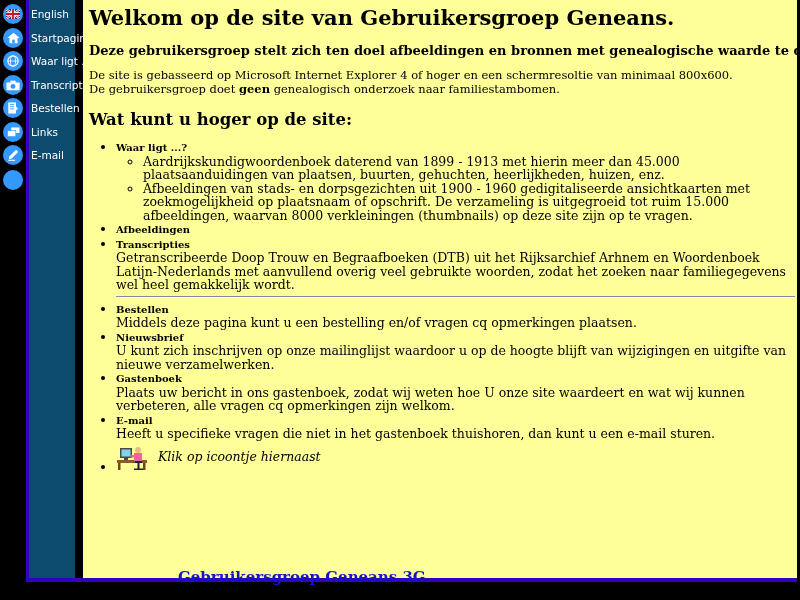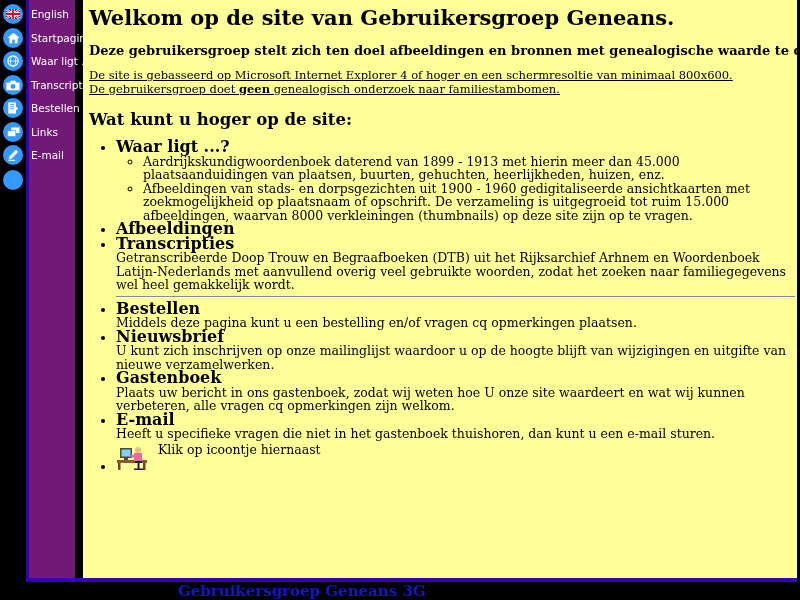--- a/index.html
+++ b/index.html
@@ -10,43 +10,43 @@
   
   .icon-strip{position:absolute;left:0;top:0;width:26px;height:600px;background:#000;}
   .nav-circle{
     position:absolute;left:3px;width:20px;height:20px;border-radius:50%;
     background:#3399FF;display:flex;align-items:center;justify-content:center;cursor:pointer;
   }
   .nav-circle svg{display:block;}
   
   .divider-v{position:absolute;left:26px;top:0;width:3px;height:582px;background:#3300BB;}
   
-  .sidebar{position:absolute;left:29px;top:0;width:46px;height:578px;background:#701a75;}
+  .sidebar{position:absolute;left:29px;top:0;width:46px;height:578px;background:#0c4a6e;}
   .sidebar-label{
     position:absolute;left:2px;color:#FFFFFF;
     font-family:"DejaVu Sans", sans-serif;font-size:10.5px;white-space:nowrap;cursor:pointer;
   }
   
   .main{position:absolute;left:83px;top:0;width:714px;height:578px;background:#FFFF99;}
   .content{padding:5px 2px 0 6px;}
   h1.page-title{font-size:21px;font-weight:bold;margin:0 0 13px 0;white-space:nowrap;}
   p.intro{font-size:13px;font-weight:bold;margin:0 0 11px 0;white-space:nowrap;}
-  p.note{font-size:11.5px;line-height:13.5px;margin:0;white-space:nowrap;text-decoration:underline;}
+  p.note{font-size:11.5px;line-height:13.5px;margin:0;white-space:nowrap;}
   h3.section-heading{font-size:16.5px;font-weight:bold;margin:14px 0 11px 0;}
   ul.feature-list{margin:0;padding:0 0 0 27px;font-size:12.5px;line-height:13.5px;list-style:disc;}
   ul.sub-list{margin:0;padding:0 0 0 27px;list-style:circle;font-size:12.5px;line-height:13.5px;}
   li{margin:0;}
-  .item-title{font-weight:bold;font-size:16px;}
+  .item-title{font-weight:bold;font-size:10px;}
   hr.section-divider{border:none;border-top:1px solid #8a86a8;border-bottom:1px solid #ffffcf;margin:4px 0 4px 27px;}
-  .tell-row{display:flex;align-items:flex-start;margin:2px 0 0 0;}
+  .tell-row{display:flex;align-items:center;margin:2px 0 0 0;font-style:italic;}
   .tell-caption{font-size:12.5px;margin-left:8px;padding-bottom:2px;}
   
   .divider-bottom{position:absolute;left:26px;top:578px;width:771px;height:4px;background:#3300BB;}
   .footer-title{
-    position:absolute;left:178px;top:582px;color:#1414CC;
+    position:absolute;left:178px;top:568px;color:#1414CC;
     font-size:15px;font-weight:bold;white-space:nowrap;
   }
 </style>
 </head>
 <body>
 
 <div class="icon-strip">
   <div class="nav-circle" style="top:4px">
     <span>
         <svg width="14" height="10" viewBox="0 0 20 14">

